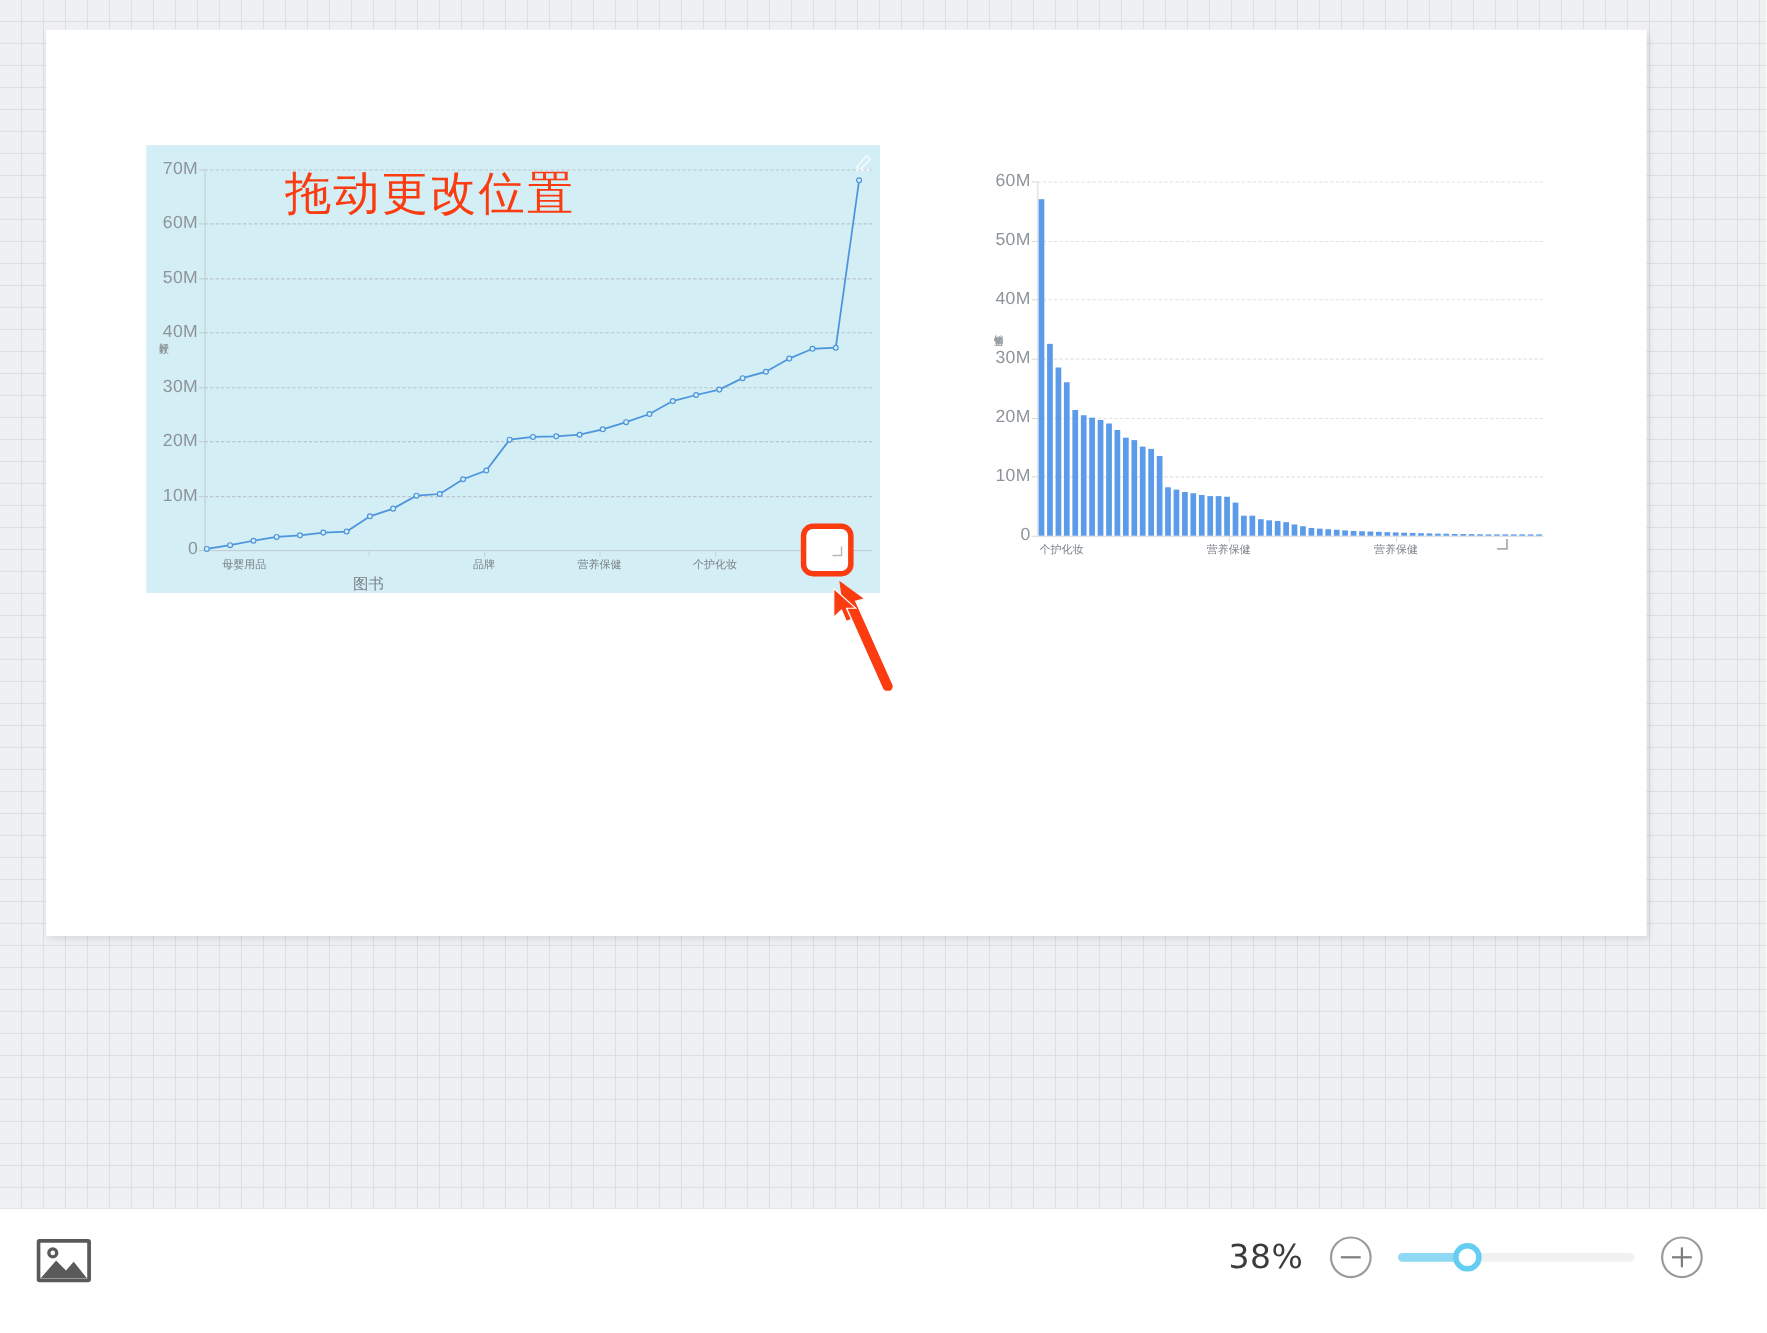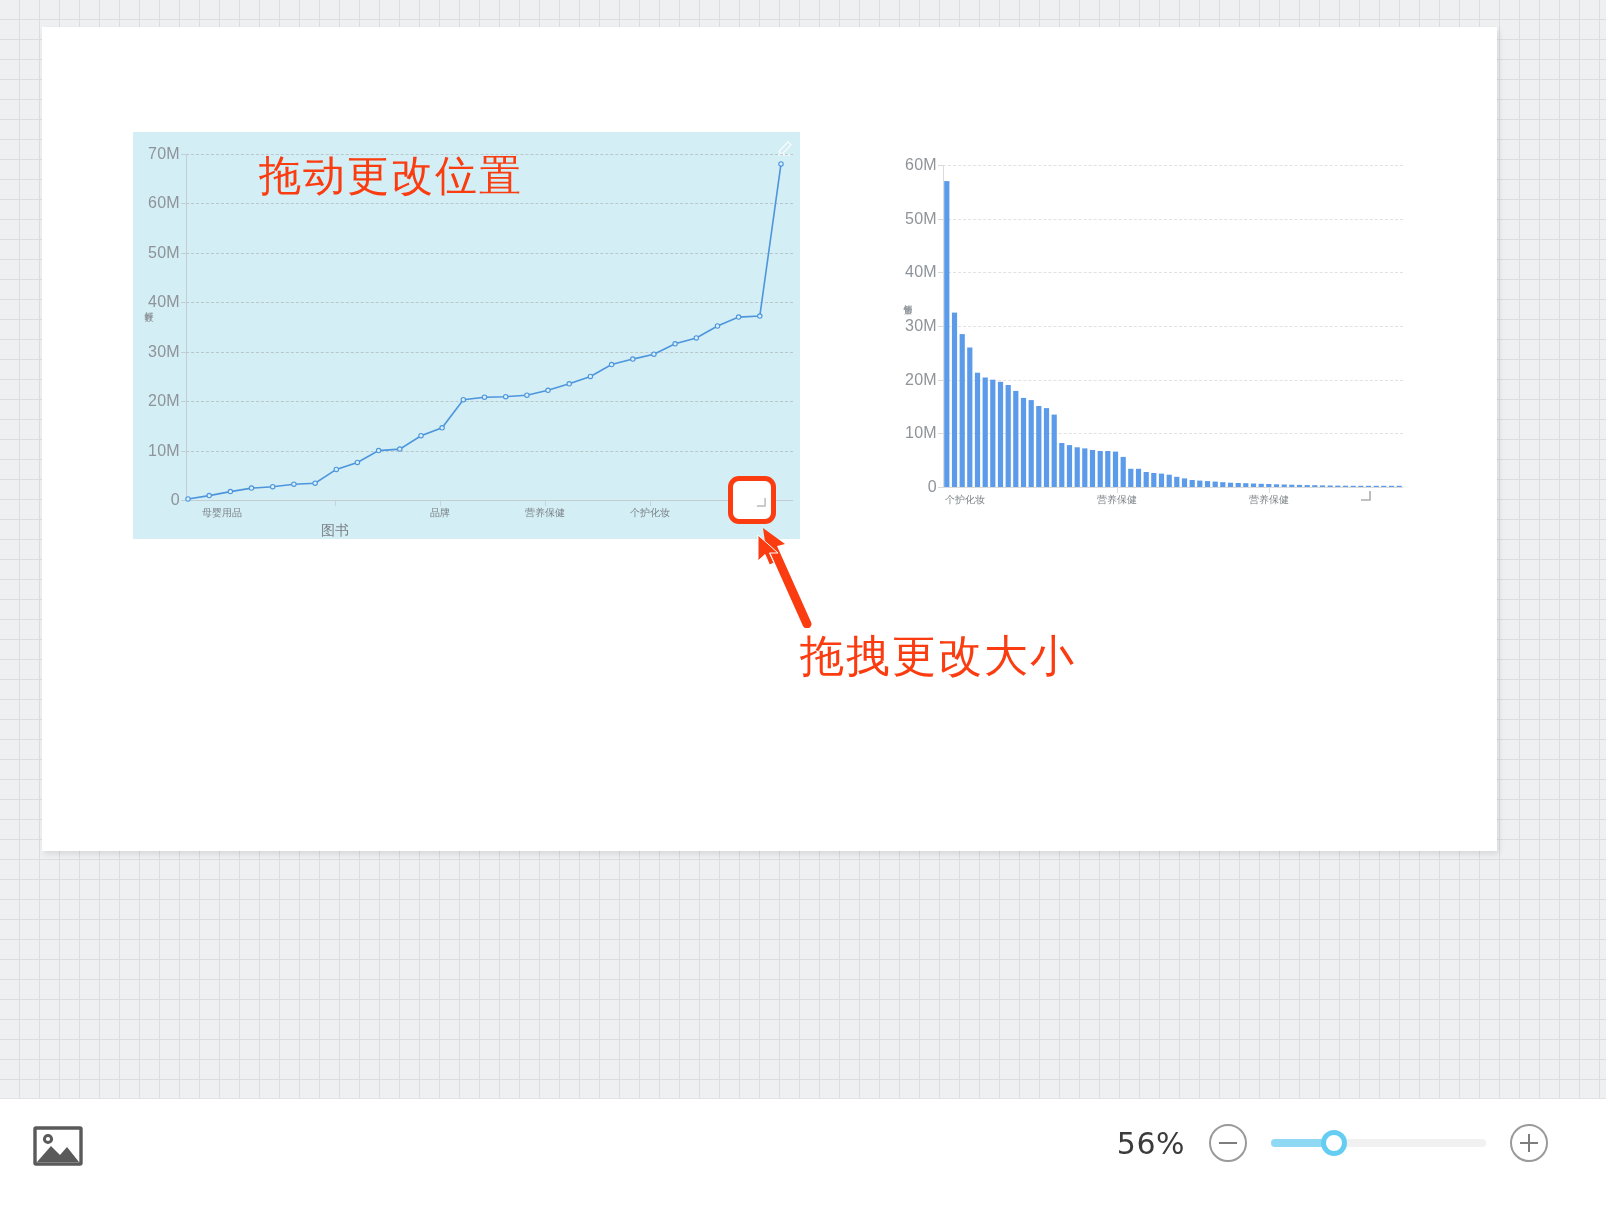--- a/index.html
+++ b/index.html
@@ -377,35 +377,34 @@
 
   <svg id="anno-arrow" viewBox="0 0 80 100">
     <path d="M52 96 L18 20" stroke="#fa3c10" stroke-width="9" stroke-linecap="round" fill="none"></path>
     <path d="M8 0 L30 16 L11 21 Z" fill="#fa3c10"></path>
   </svg>
 
   <svg id="anno-cursor" viewBox="0 0 26 34">
     <path d="M2 1 L2 27 L9 20.5 L13.5 31 L18 29 L13.5 19 L22 19 Z" fill="#fa3c10" stroke="#ffffff" stroke-width="1"></path>
   </svg>
 
-  <div class="anno-text" id="anno-drag-resize">拖拽更改大小</div>
 
 </div>
 
 <div id="bottom-toolbar"></div>
 
 <div id="image-tool-button">
   <svg viewBox="0 0 50 42" width="50" height="42">
     <rect x="2" y="3" width="46" height="36" rx="1" fill="none" stroke="#5a5a5a" stroke-width="3.4"></rect>
     <circle cx="15" cy="14" r="3.6" fill="none" stroke="#5a5a5a" stroke-width="3"></circle>
     <path d="M4 37 L18 21 L27 30 L34 22 L46 37 Z" fill="#5a5a5a"></path>
   </svg>
 </div>
 
 <div id="zoom-controls">
-  <span id="zoom-percent">56%</span>
+  <span id="zoom-percent">38%</span>
   <div class="circle-btn minus"></div>
   <div id="zoom-slider-track">
     <div id="zoom-slider-fill"></div>
     <div id="zoom-slider-thumb"></div>
   </div>
   <div class="circle-btn plus"></div>
 </div>
 
 </body></html>

